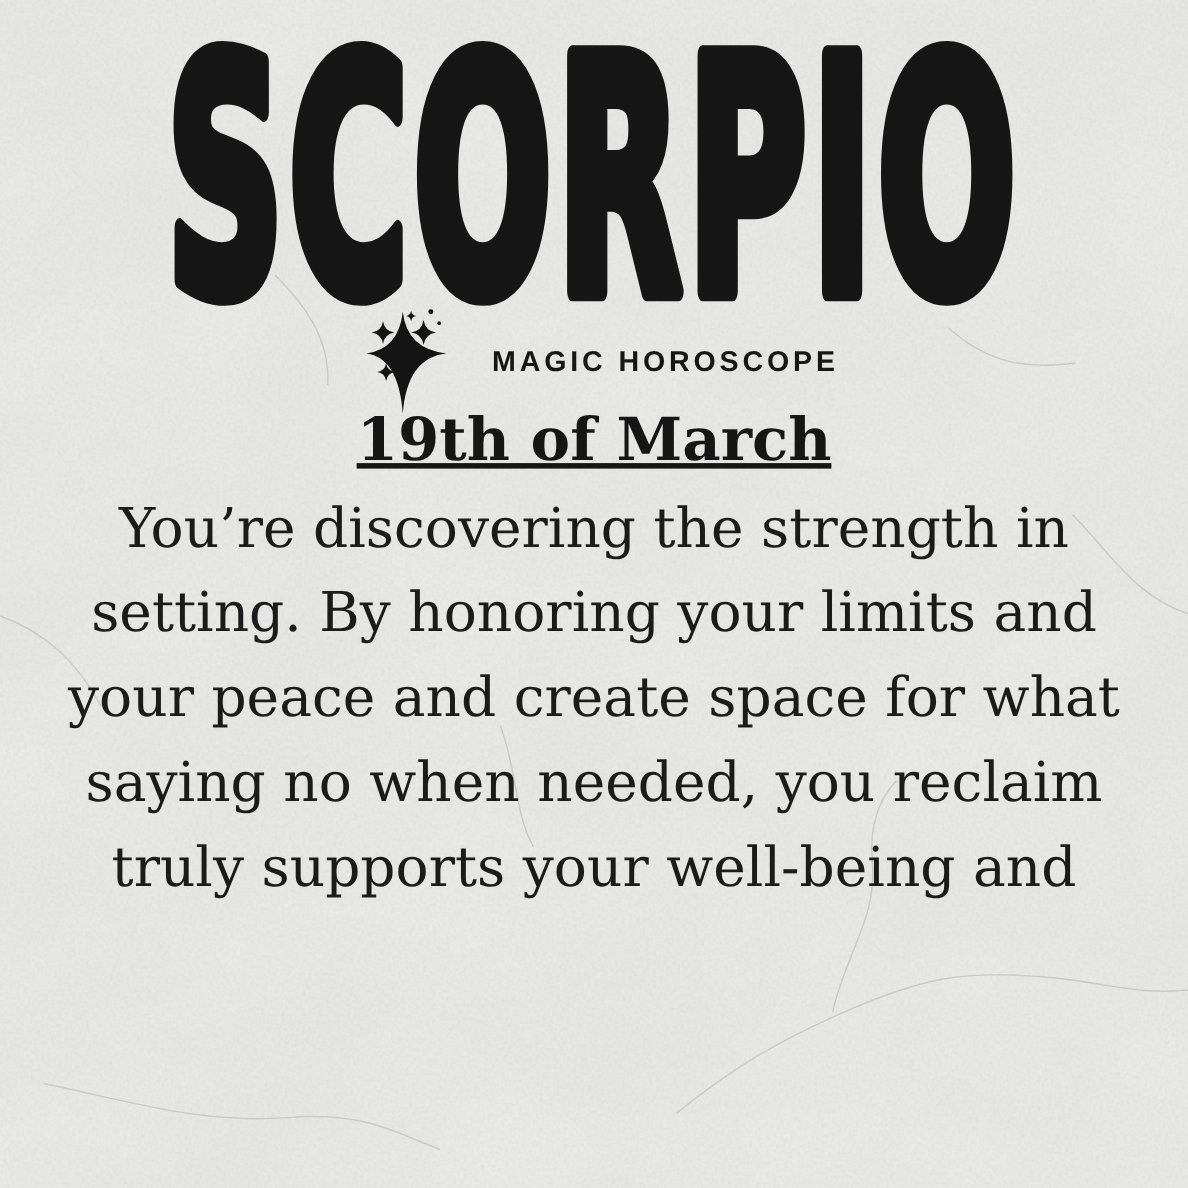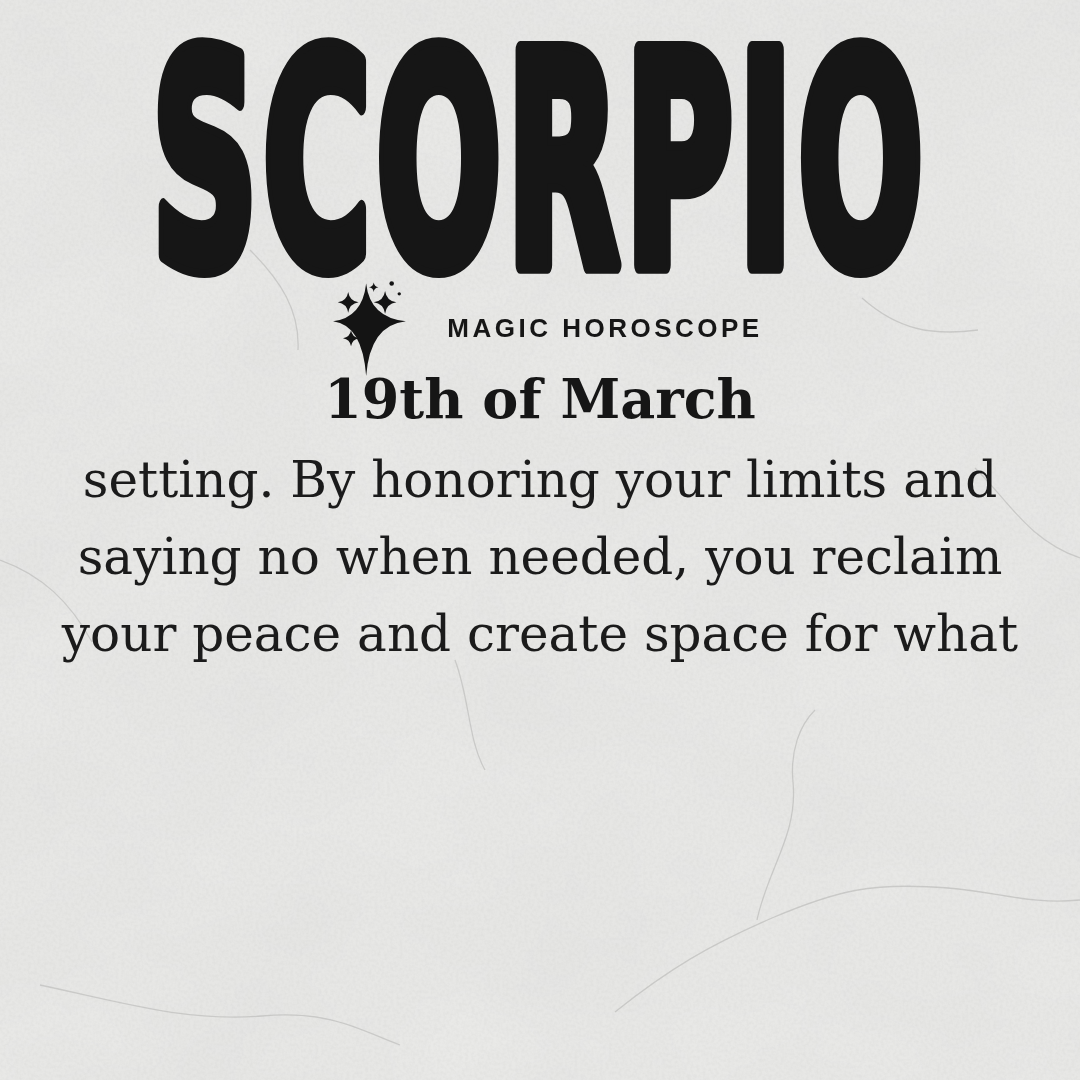--- a/index.html
+++ b/index.html
@@ -52,20 +52,21 @@
     color:var(--fg);
     padding-top:4px;
   }
   .date{
     margin-top:-4px;
     font-family:"DejaVu Serif", serif;
     font-weight:700;
     font-size:54px;
     line-height:62px;
     color:var(--fg);
+    text-decoration:underline;
   }
   .horoscope{
     margin-top:12px;
     font-family:"DejaVu Serif", serif;
     font-weight:400;
     font-size:50px;
     color:#1b1b1b;
   }
   .horoscope .line{
     line-height:77px;
@@ -133,19 +134,21 @@
         <path d="M60 9 Q60.6 13.4 65 14 Q60.6 14.6 60 19 Q59.4 14.6 55 14 Q59.4 13.4 60 9 Z"></path>
         <circle cx="79" cy="10" r="2.4"></circle>
         <circle cx="87" cy="21" r="1.8"></circle>
       </svg>
       <div class="brand-label">MAGIC HOROSCOPE</div>
     </div>
 
     <h2 class="date">19th of March</h2>
 
     <div class="horoscope">
+      <div class="line">You’re discovering the strength in</div>
       <div class="line">setting. By honoring your limits and</div>
+      <div class="line">your peace and create space for what</div>
       <div class="line">saying no when needed, you reclaim</div>
-      <div class="line">your peace and create space for what</div>
+      <div class="line">truly supports your well-being and</div>
     </div>
 
   </div>
 </div>
 
 </body></html>

